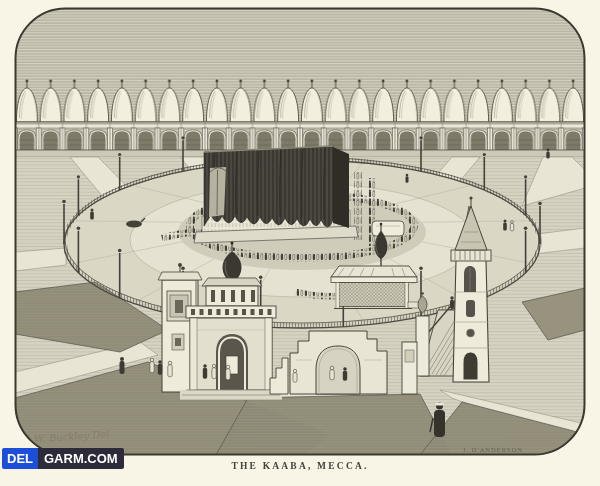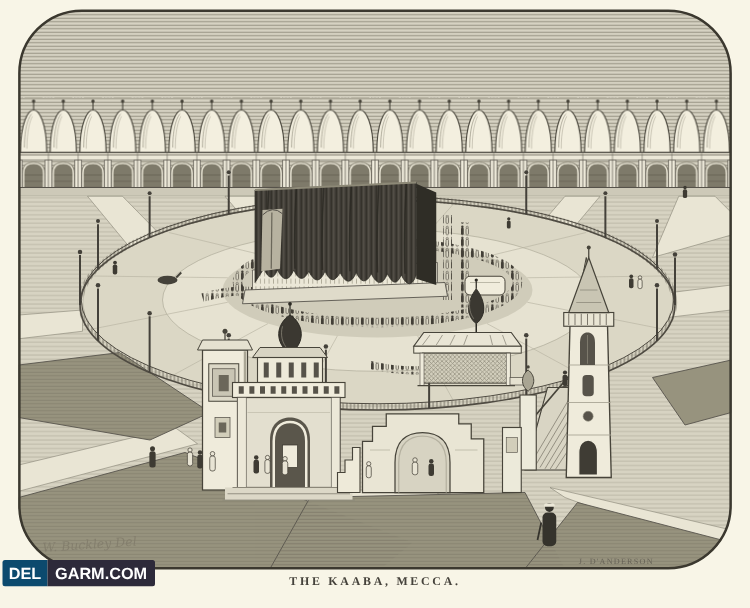--- a/index.html
+++ b/index.html
@@ -10,21 +10,21 @@
     font-family:Liberation Serif, serif;font-weight:700;font-size:9.5px;
     letter-spacing:2.2px;color:#45423b;}
   .sig-artist{position:absolute;left:34px;top:431px;
     font-family:"DejaVu Serif",serif;font-style:italic;font-size:10px;
     color:#807b6a;transform:rotate(-4deg);opacity:.8;}
   .sig-engraver{position:absolute;left:463px;top:446px;
     font-family:"Liberation Serif",serif;font-size:6.5px;letter-spacing:1px;
     color:#5e5a50;opacity:.85;}
   .wm{position:absolute;left:2px;top:448px;display:flex;align-items:stretch;
     font-family:"Liberation Sans",sans-serif;font-weight:700;font-size:13px;line-height:17px;}
-  .wm-del{background:#0c4a6e;color:#fff;padding:2px 5px;border-radius:2px 0 0 2px;}
+  .wm-del{background:#1d4ed8;color:#fff;padding:2px 5px;border-radius:2px 0 0 2px;}
   .wm-rest{background:#2d2a3a;color:#fff;padding:2px 6px;border-radius:0 2px 2px 0;}
 </style>
 </head>
 <body>
 
 <div class="stage">
 
 <svg class="scene-svg" width="600" height="486" viewBox="0 0 600 486">
   <defs>
     <clipPath id="frame">

